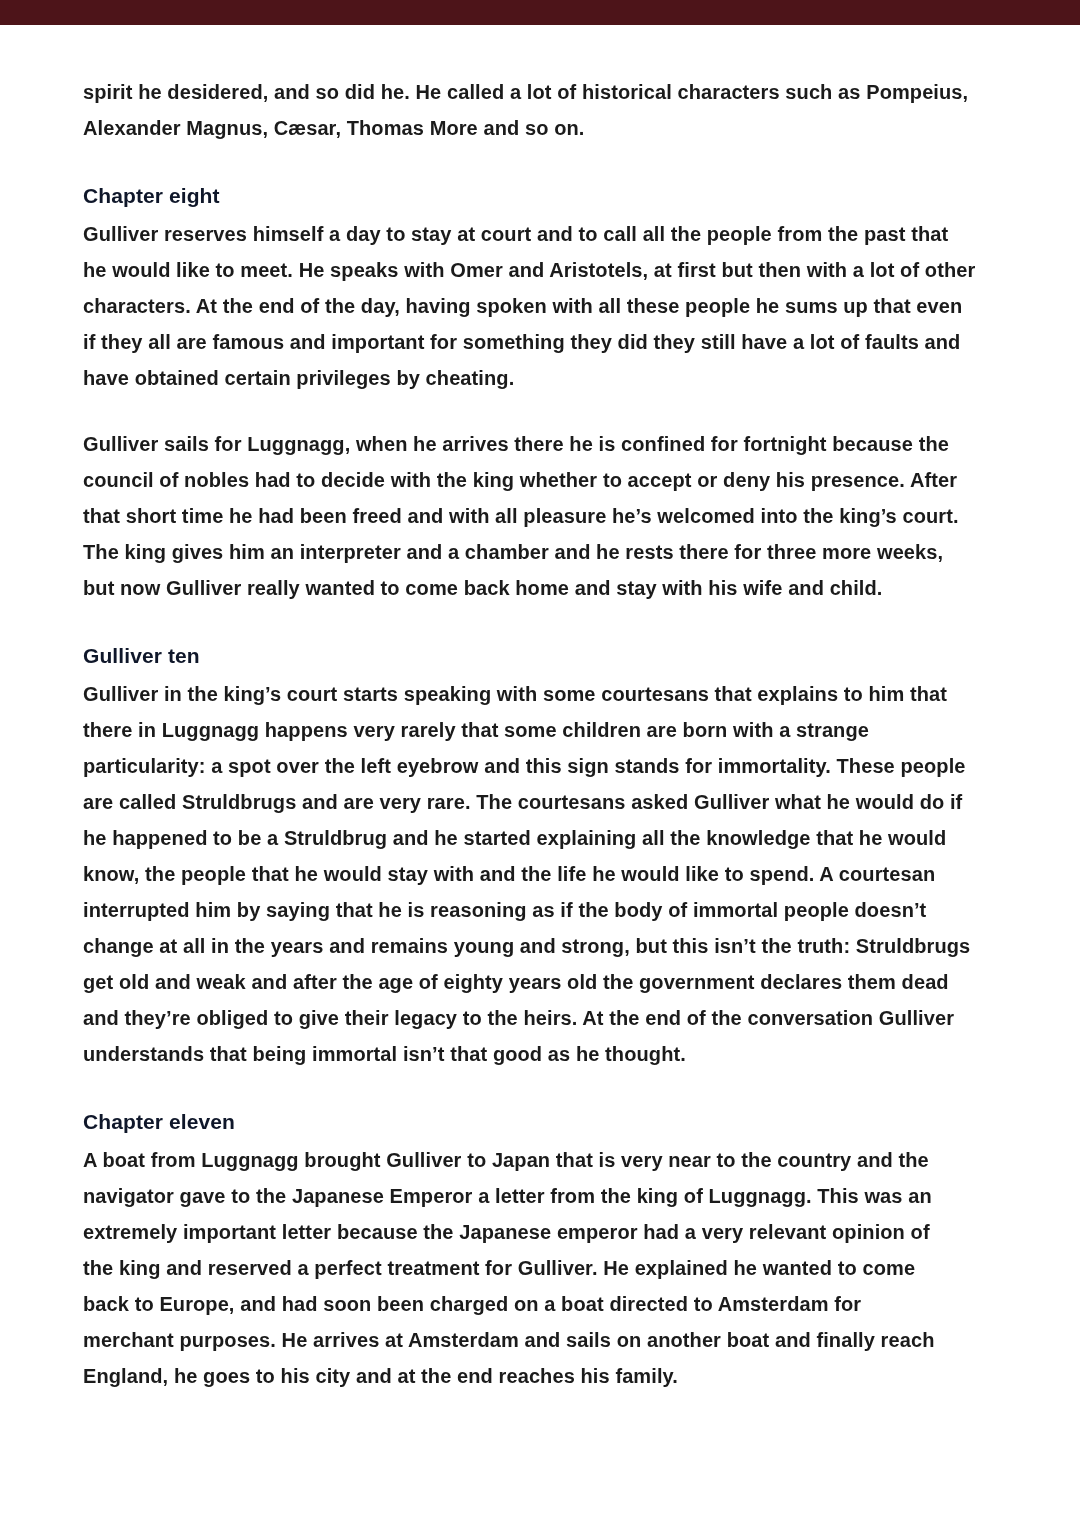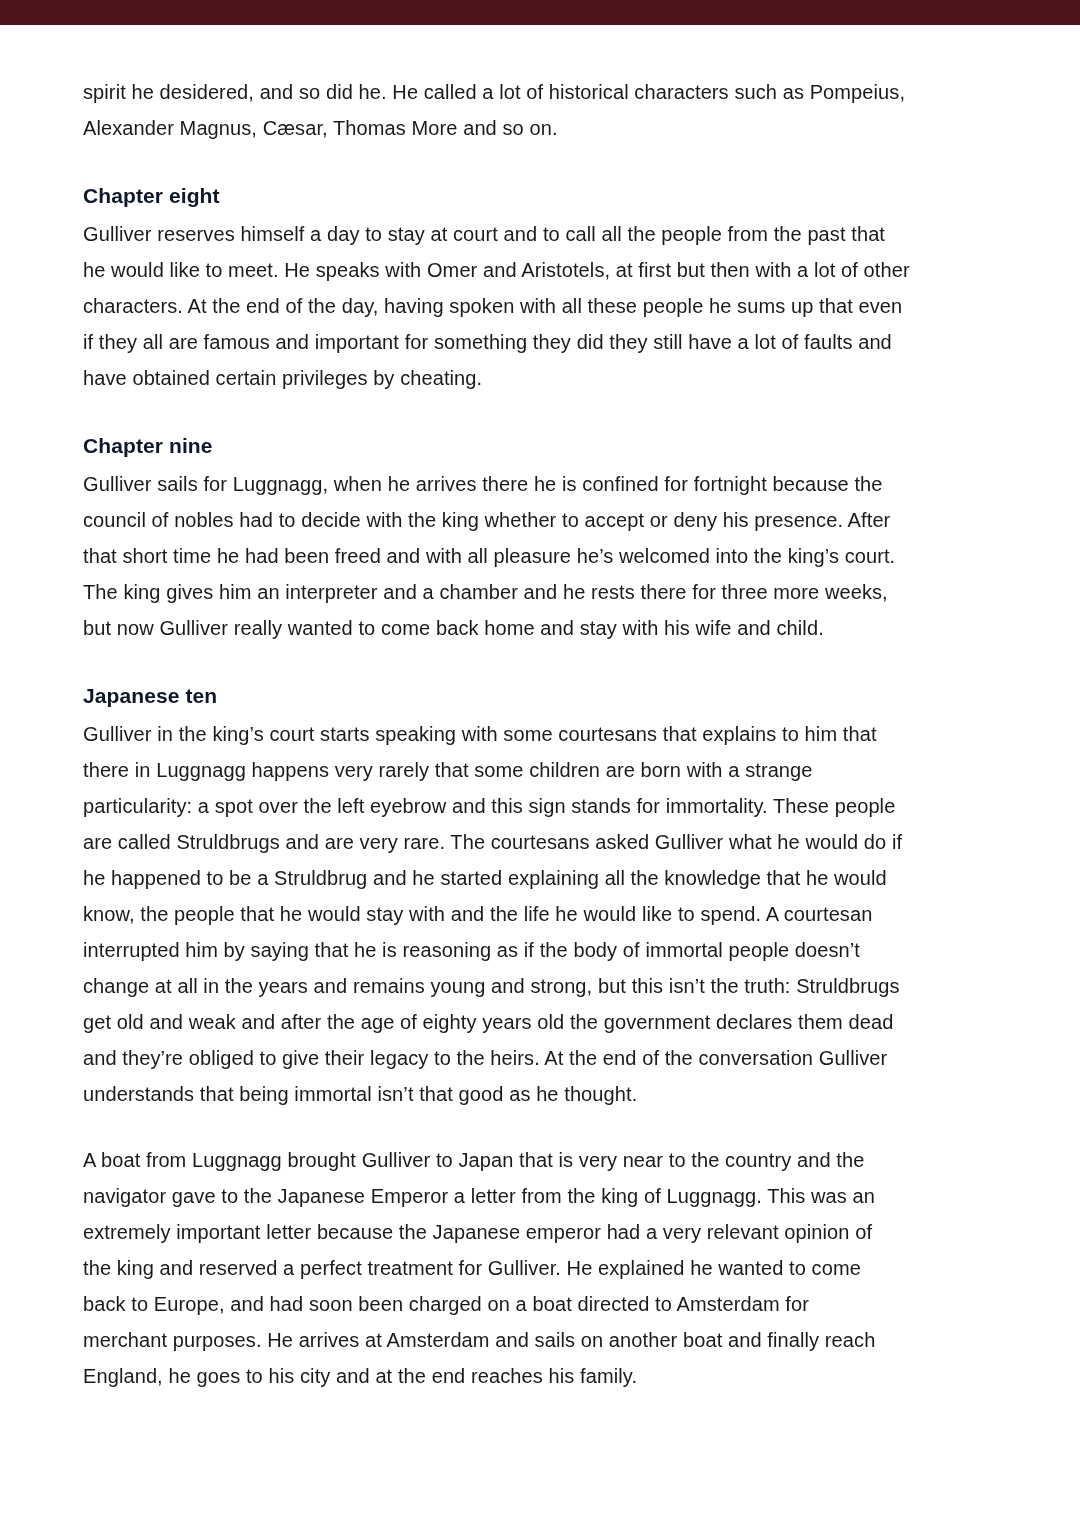--- a/index.html
+++ b/index.html
@@ -24,20 +24,21 @@
     padding: 49px 60px 0 83px;
     width: 930px;
   }
   .body-para {
     margin: 0;
     font-size: 20px;
     line-height: 36px;
     color: #1b1b1b;
     white-space: pre-line;
     letter-spacing: 0.1px;
+    font-weight: bold;
   }
   .section {
     margin-top: 30px;
   }
   .section-heading {
     margin: 0;
     font-size: 21px;
     line-height: 40px;
     font-weight: 700;
     color: #0f172a;
@@ -57,44 +58,44 @@
     <div class="section">
       <h2 class="section-heading">Chapter eight</h2>
       <p class="body-para">Gulliver reserves himself a day to stay at court and to call all the people from the past that
 he would like to meet. He speaks with Omer and Aristotels, at first but then with a lot of other
 characters. At the end of the day, having spoken with all these people he sums up that even
 if they all are famous and important for something they did they still have a lot of faults and
 have obtained certain privileges  by cheating.</p>
     </div>
 
     <div class="section">
-      <h2 class="section-heading">Chapter nine</h2>
       <p class="body-para">Gulliver sails for Luggnagg, when he arrives there he is confined for fortnight because the
 council of nobles had to decide with the king whether to accept or deny his presence. After
 that short time he had been freed and with all pleasure he’s welcomed into the king’s court.
 The king gives him an interpreter and a chamber and he rests there for three more weeks,
 but now Gulliver really wanted to come back home and stay with his wife and child.</p>
     </div>
 
     <div class="section">
-      <h2 class="section-heading">Japanese ten</h2>
+      <h2 class="section-heading">Gulliver ten</h2>
       <p class="body-para">Gulliver in the king’s court starts speaking with some courtesans that explains to him that
 there in Luggnagg happens very rarely that some children are born with a strange
 particularity: a spot over the left eyebrow and this sign stands for immortality. These people
 are called Struldbrugs and are very rare. The courtesans asked Gulliver what he would do if
 he happened to be a Struldbrug and he started explaining all the knowledge that he would
 know, the people that he would stay with and the life he would like to spend. A courtesan
 interrupted him by saying that he is reasoning as if the body of immortal people doesn’t
 change at all in the years and remains young and strong, but this isn’t the truth: Struldbrugs
 get old and weak and after the age of eighty years old the government declares them dead
 and they’re obliged to give their legacy to the heirs. At the end of the conversation Gulliver
 understands that being immortal isn’t that good as he thought.</p>
     </div>
 
     <div class="section">
+      <h2 class="section-heading">Chapter eleven</h2>
       <p class="body-para">A boat from Luggnagg brought Gulliver to Japan that is very near to the country and the
 navigator gave to the Japanese Emperor a letter from the king of Luggnagg. This was an
 extremely important letter because the Japanese emperor had a very relevant opinion of
 the king and reserved a perfect treatment for Gulliver. He explained he wanted to come
 back to Europe, and had soon been charged on a boat directed to Amsterdam for
 merchant purposes. He arrives at Amsterdam and sails on another boat and finally reach
 England, he goes to his city and at the end reaches his family.</p>
     </div>
 
   </div>

